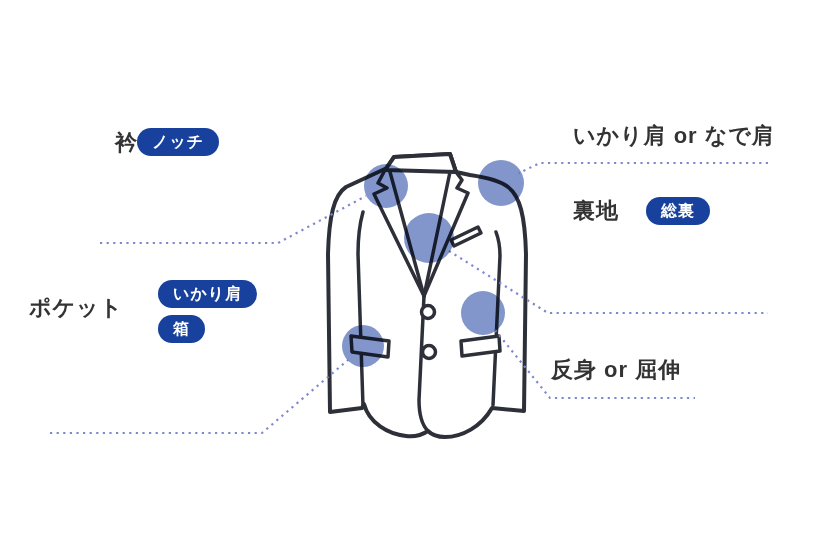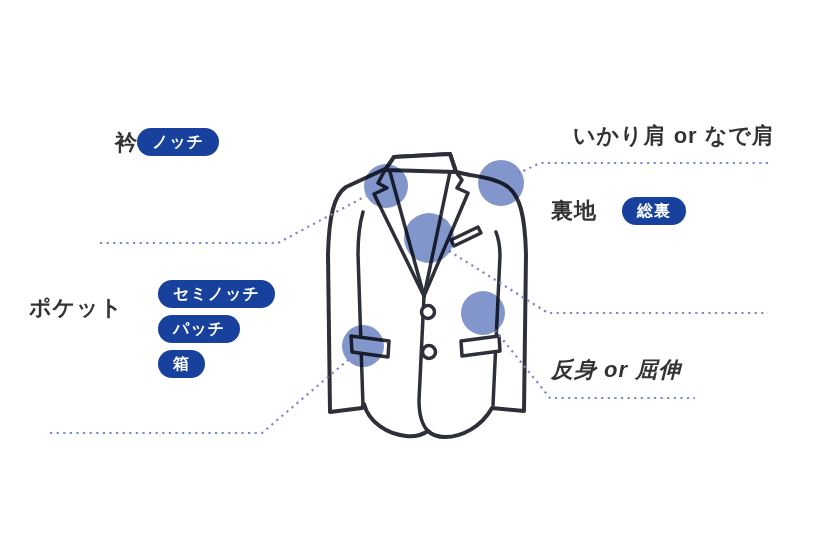--- a/index.html
+++ b/index.html
@@ -42,26 +42,26 @@
     font-weight:bold;
     font-size:16px;
     line-height:16px;
     padding:6px 15px;
     border-radius:15px;
     white-space:nowrap;
     letter-spacing:1px;
   }
   .col-collar{left:137px;top:128px;gap:9px;}
   .col-pocket{left:158px;top:280px;gap:7px;}
-  .col-lining{left:622px;top:197px;gap:4px;}
+  .col-lining{left:646px;top:197px;gap:4px;}
   .h-collar{left:115px;top:129px;}
   .h-pocket{left:29px;top:278px;margin-top:16px;}
   .h-shoulder{left:551px;top:122px;margin-left:22px;}
-  .h-lining{left:551px;top:197px;}
-  .h-posture{left:551px;top:356px;font-style:italic;}
+  .h-lining{left:573px;top:197px;}
+  .h-posture{left:551px;top:356px;}
 </style>
 </head>
 <body>
 
 <div class="canvas">
 
   <svg class="diagram-svg" viewBox="0 0 819 544" aria-hidden="true">
 
     <g>
       <path class="outline filled" d="
@@ -117,22 +117,21 @@
     </g>
   </svg>
 
   <div class="heading h-collar">衿</div>
   <div class="pill-col col-collar">
     <span class="pill">ノッチ</span>
   </div>
 
   <div class="heading h-pocket">ポケット</div>
   <div class="pill-col col-pocket">
-    <span class="pill">セミノッチ</span>
-    <span class="pill">パッチ</span>
+    <span class="pill">いかり肩</span>
     <span class="pill">箱</span>
   </div>
 
   <div class="heading h-shoulder">いかり肩 or なで肩</div>
 
   <div class="heading h-lining">裏地</div>
   <div class="pill-col col-lining">
     <span class="pill">総裏</span>
   </div>
 

